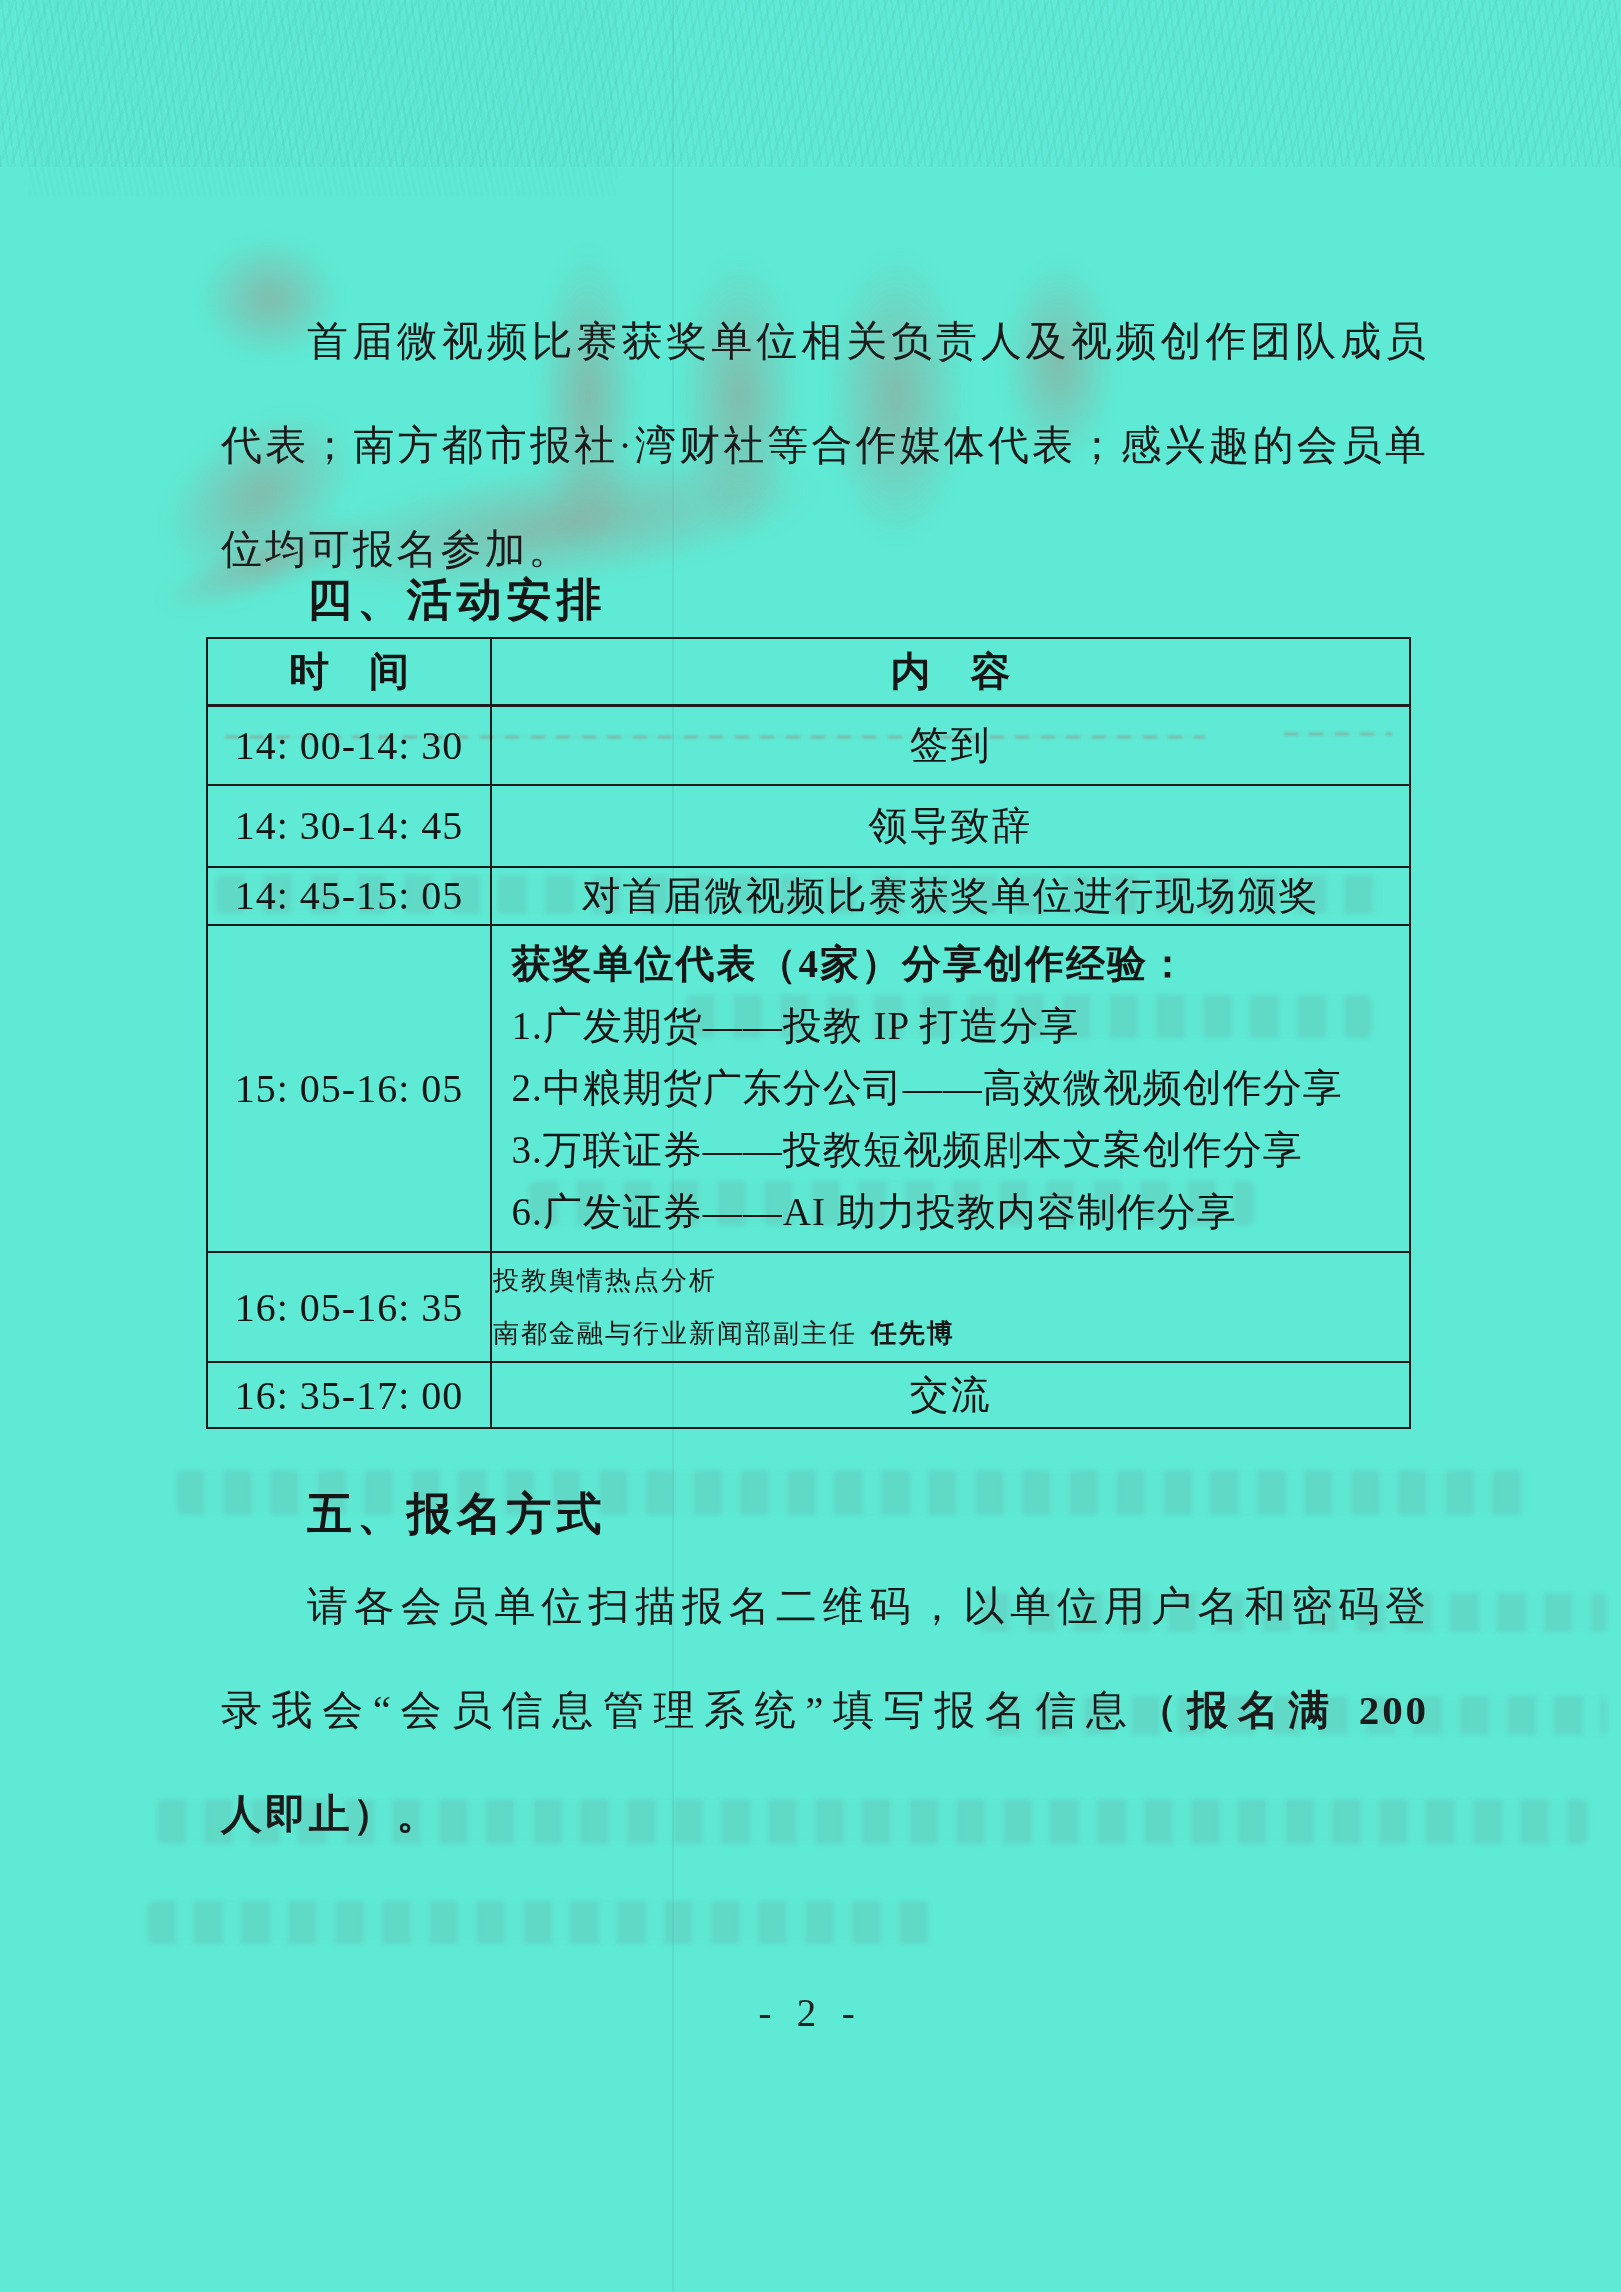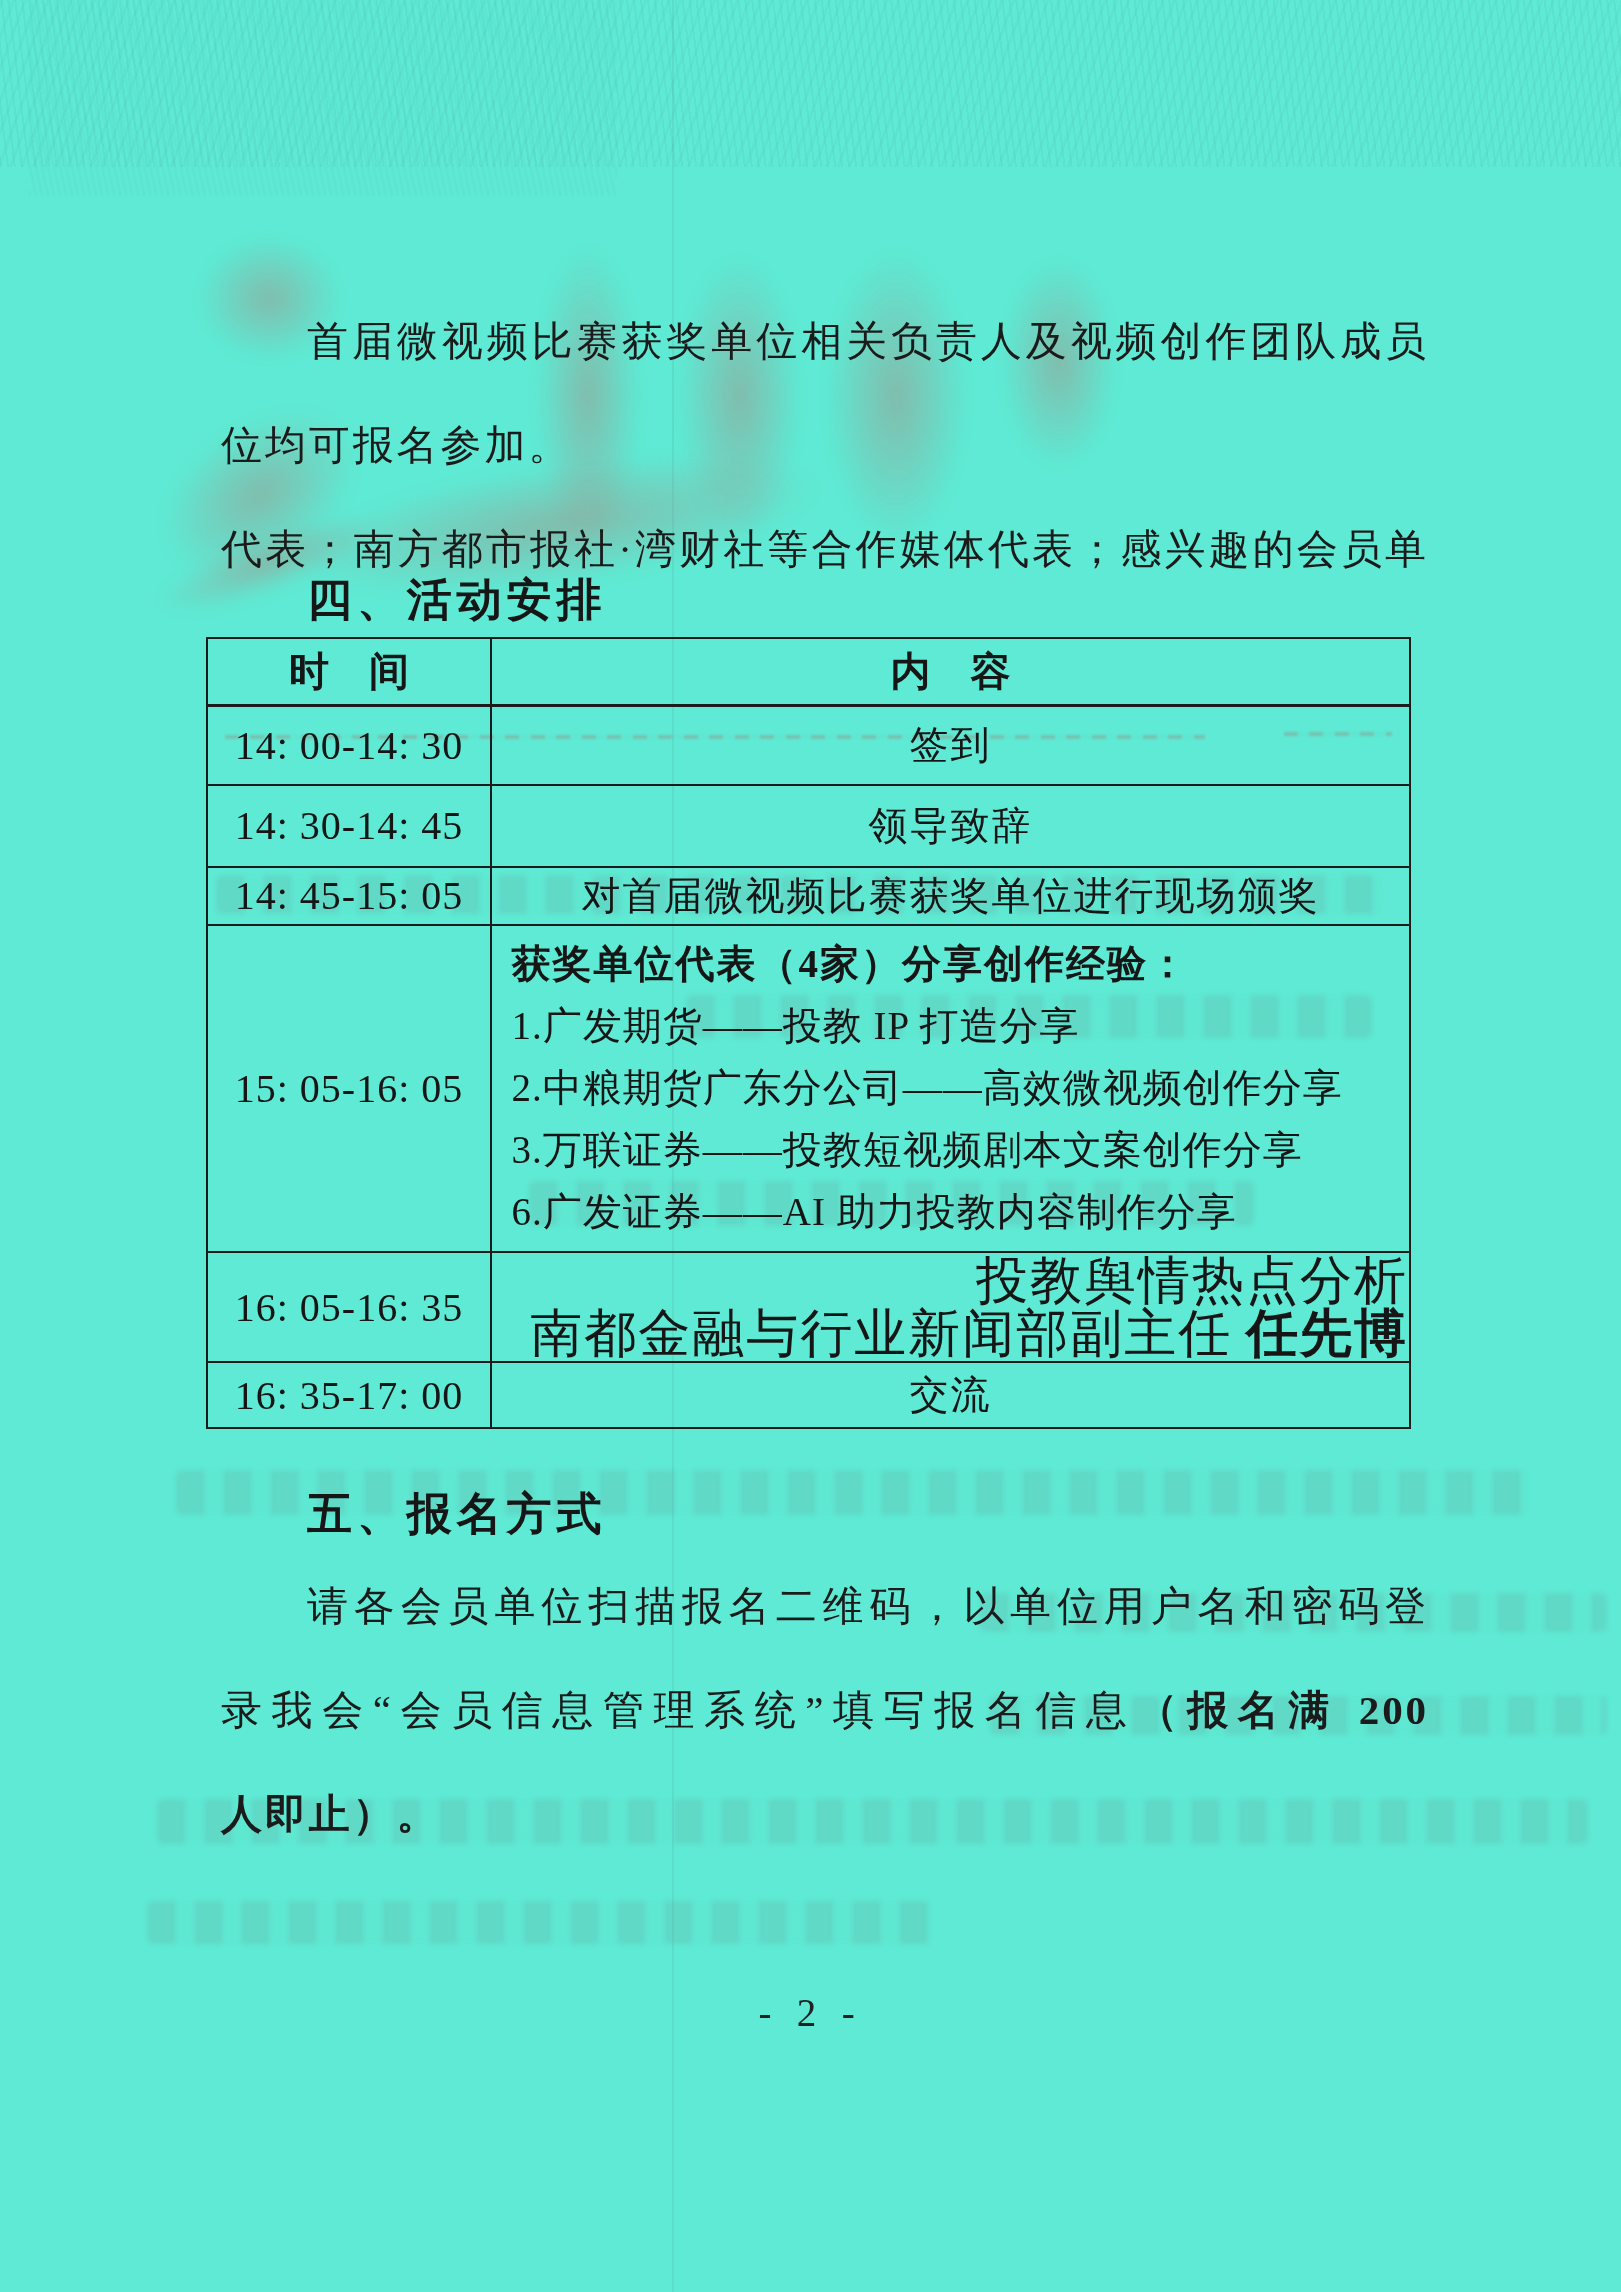--- a/index.html
+++ b/index.html
@@ -58,21 +58,21 @@
   table.schedule td{border:2.9px solid #1c1c1c;vertical-align:middle;overflow:hidden;}
   table.schedule .hdr td{border-bottom-width:3.9px;font-weight:bold;font-size:40px;text-align:center;height:63px;}
   .col-time{width:284px;}
   .col-content{width:919px;}
   .time-cell{text-align:center;font-size:40px;letter-spacing:1px;}
   .content-cell{text-align:center;font-size:39px;letter-spacing:2px;}
   .r1{height:79px;}.r2{height:82px;}.r3{height:56px;padding-left:48px;}
   .r4{height:321px;}.r5{height:107px;}.r6{height:66px;}
   .share-cell{text-align:left;padding:7.8px 7.8px 7.8px 19.6px;font-size:39px;line-height:62px;letter-spacing:1px;}
   .share-lead{font-weight:bold;letter-spacing:2px;}
-  .talk-cell{text-align:right;font-size:52px;line-height:53px;letter-spacing:2px;}
+  .talk-cell{text-align:left;font-size:26px;line-height:53px;letter-spacing:2px;}
   .speaker{font-weight:bold;margin-left:13.7px;}
   
   .signup{position:absolute;left:221px;top:1554px;width:1208px;font-size:41px;letter-spacing:2.9px;}
   .signup .line{height:104px;line-height:104px;text-align:justify;text-align-last:justify;}
   .signup .line.first{padding-left:86px;}
   .signup .line.last{text-align-last:left;}
   .bold{font-weight:bold;}
   
   .page-num{
     position:absolute;left:0;top:1990px;width:1621px;text-align:center;
@@ -103,22 +103,22 @@
   <div class="gray-bleed" style="left:686px;top:995px;width:686px;height:43px;"></div>
   <div class="gray-bleed" style="left:529px;top:1181px;width:725px;height:45px;"></div>
   <div class="gray-bleed" style="left:176px;top:1470px;width:1353px;height:45px;"></div>
   <div class="gray-bleed" style="left:980px;top:1593px;width:627px;height:39px;"></div>
   <div class="gray-bleed" style="left:990px;top:1696px;width:617px;height:39px;"></div>
   <div class="gray-bleed" style="left:157px;top:1799px;width:1431px;height:45px;"></div>
   <div class="gray-bleed" style="left:147px;top:1901px;width:784px;height:43px;"></div>
 
   <div class="intro">
     <div class="line first">首届微视频比赛获奖单位相关负责人及视频创作团队成员</div>
+    <div class="line">代表；南方都市报社·湾财社等合作媒体代表；感兴趣的会员单</div>
     <div class="line last">位均可报名参加。</div>
-    <div class="line">代表；南方都市报社·湾财社等合作媒体代表；感兴趣的会员单</div>
   </div>
 
   <div class="sec-heading h-four">四、活动安排</div>
 
   <table class="schedule">
     <colgroup>
         <col class="col-time">
         <col class="col-content">
       </colgroup>
     <tbody>

